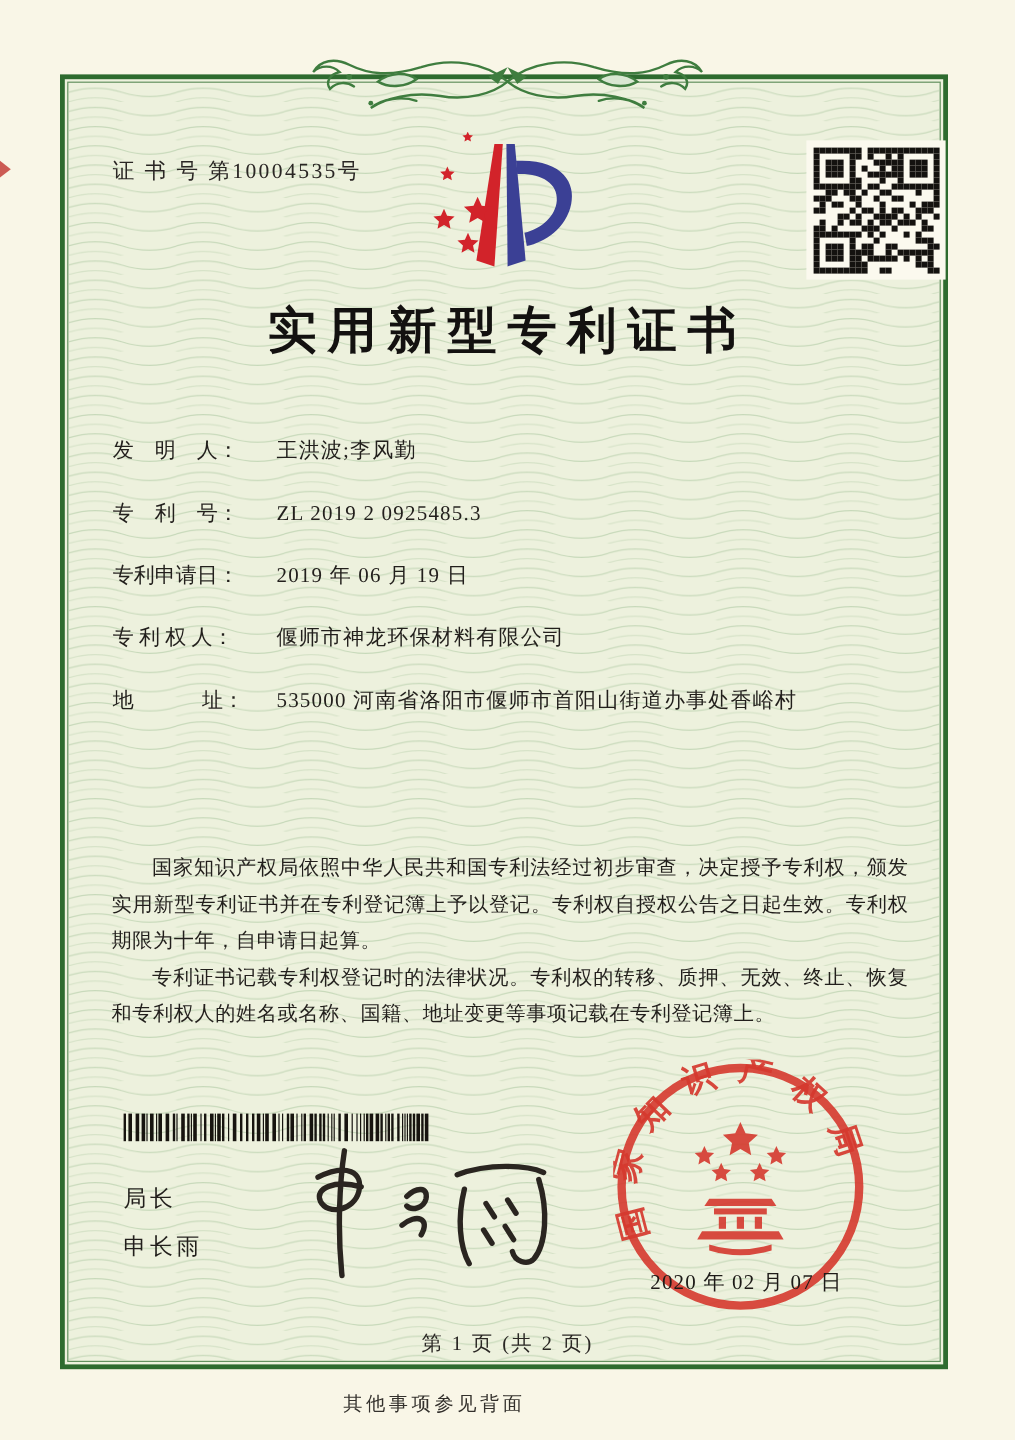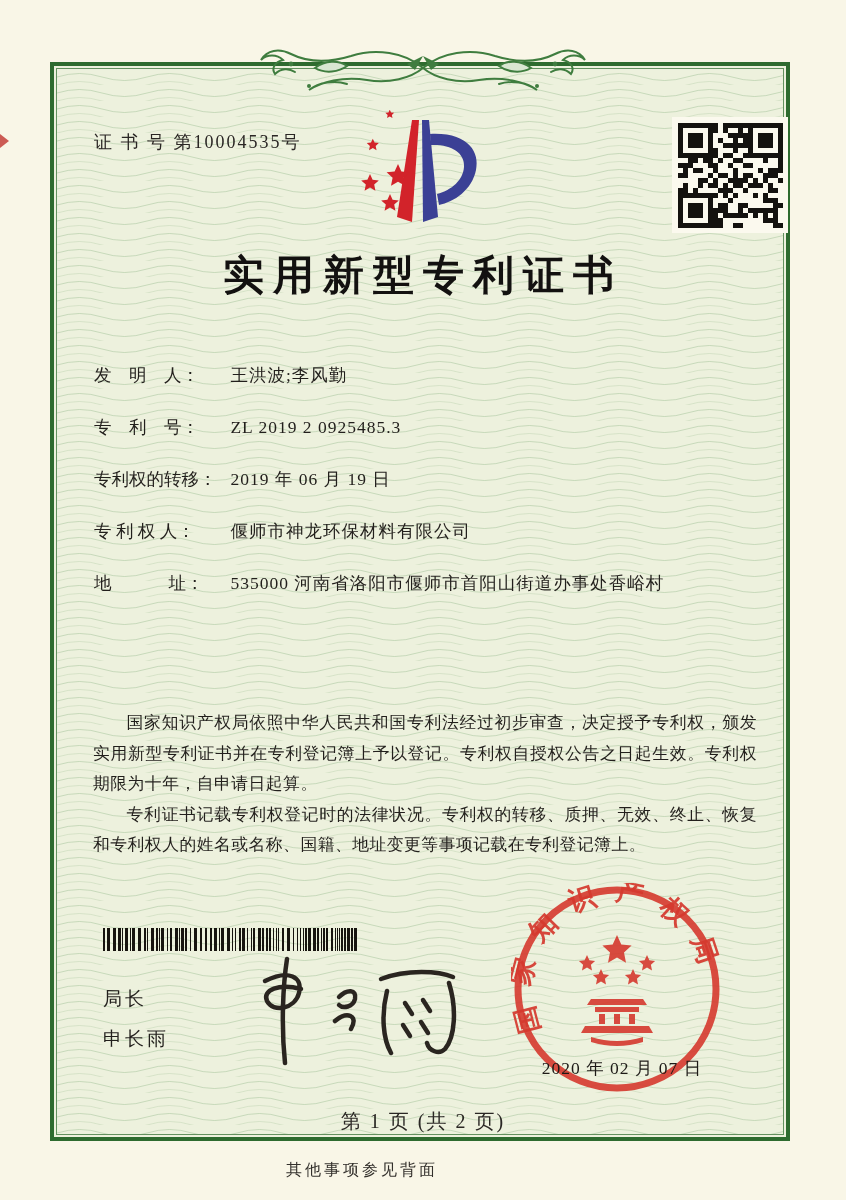--- a/index.html
+++ b/index.html
@@ -60,21 +60,21 @@
   .director div{margin-bottom:14px;}
   .sig{position:absolute;left:235px;top:945px;width:240px;height:125px;}
 
   .seal{position:absolute;left:511px;top:883px;width:212px;height:212px;}
   .seal-date{
     position:absolute;left:522px;top:1056px;width:200px;text-align:center;
     font-size:17.5px;color:#1d1a17;letter-spacing:1px;
   }
   .page-footer{
     position:absolute;left:0;top:1108px;width:846px;text-align:center;
-    font-size:20px;letter-spacing:2px;color:#2a2724;
+    font-size:17px;letter-spacing:2px;color:#2a2724;
   }
   .back-note{
     position:absolute;left:0;top:1160px;width:724px;text-align:center;
     font-size:16px;letter-spacing:3px;color:#33302c;
   }
   .edge-mark{
     position:absolute;left:0;top:134px;width:0;height:0;
     border-top:7px solid transparent;border-bottom:7px solid transparent;
     border-left:9px solid #c4403a;opacity:.85;
   }
@@ -588,21 +588,21 @@
   <div class="fields">
     <div class="frow">
       <span class="flabel">发　明　人：</span>
       <span class="fvalue">王洪波;李风勤</span>
     </div>
     <div class="frow">
       <span class="flabel">专　利　号：</span>
       <span class="fvalue">ZL 2019 2 0925485.3</span>
     </div>
     <div class="frow">
-      <span class="flabel">专利权的转移：</span>
+      <span class="flabel">专利申请日：</span>
       <span class="fvalue">2019 年 06 月 19 日</span>
     </div>
     <div class="frow">
       <span class="flabel">专 利 权 人：</span>
       <span class="fvalue">偃师市神龙环保材料有限公司</span>
     </div>
     <div class="frow">
       <span class="flabel">地　　　 址：</span>
       <span class="fvalue">535000 河南省洛阳市偃师市首阳山街道办事处香峪村</span>
     </div>

